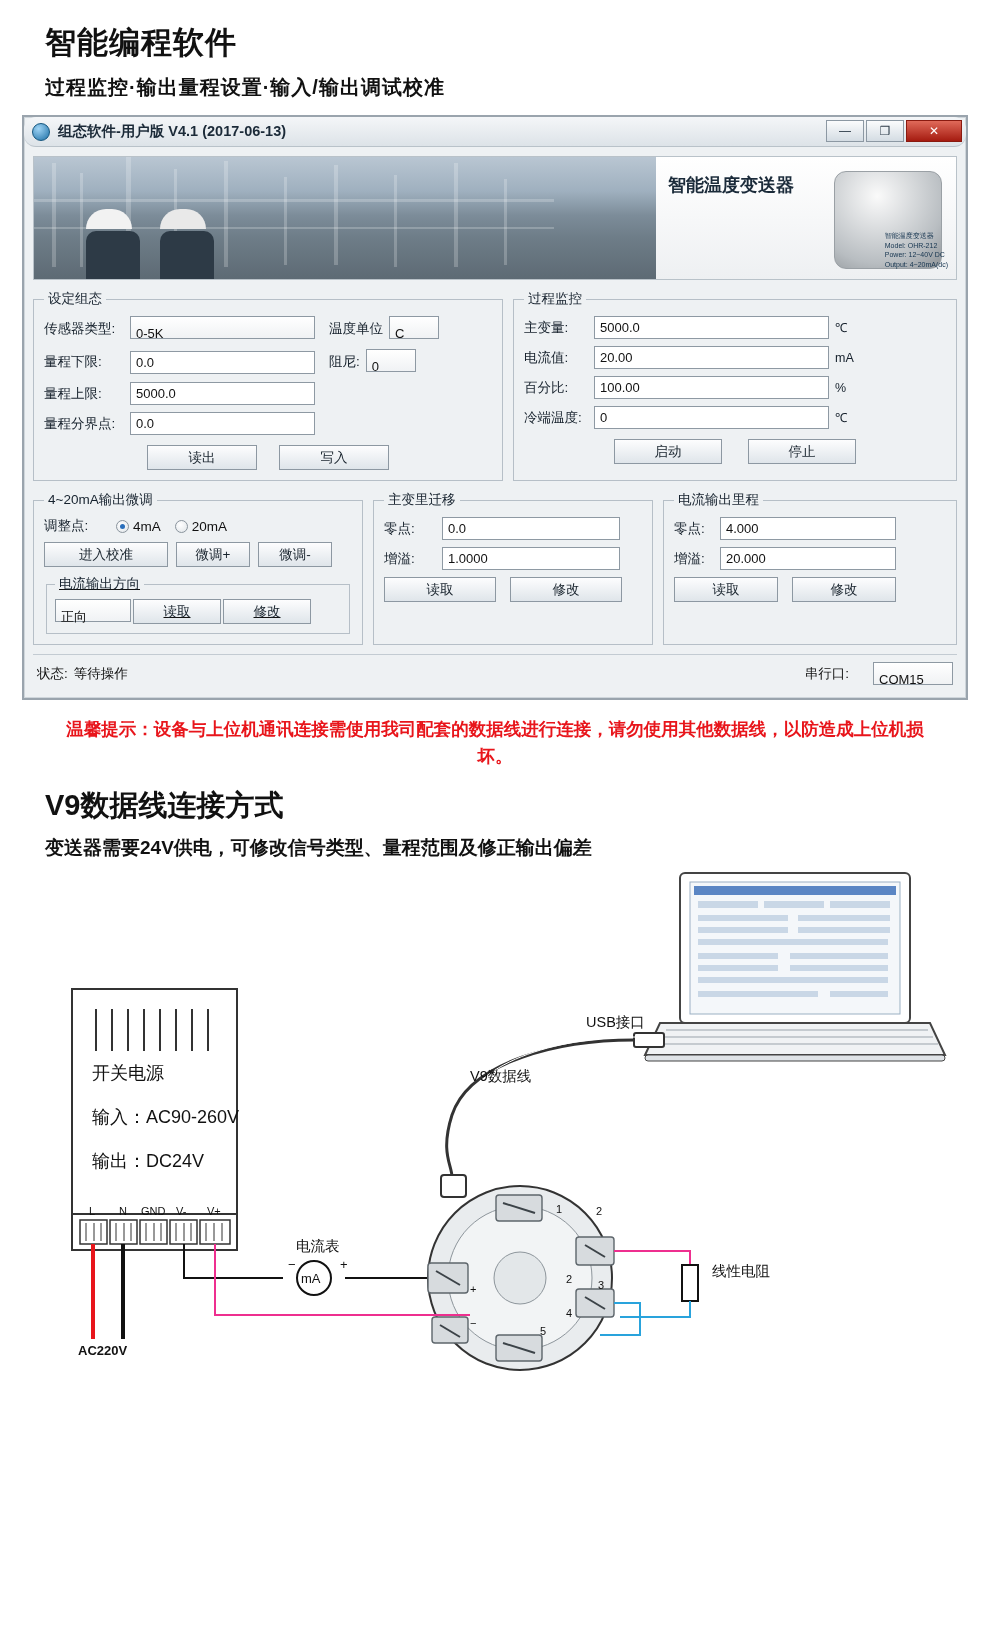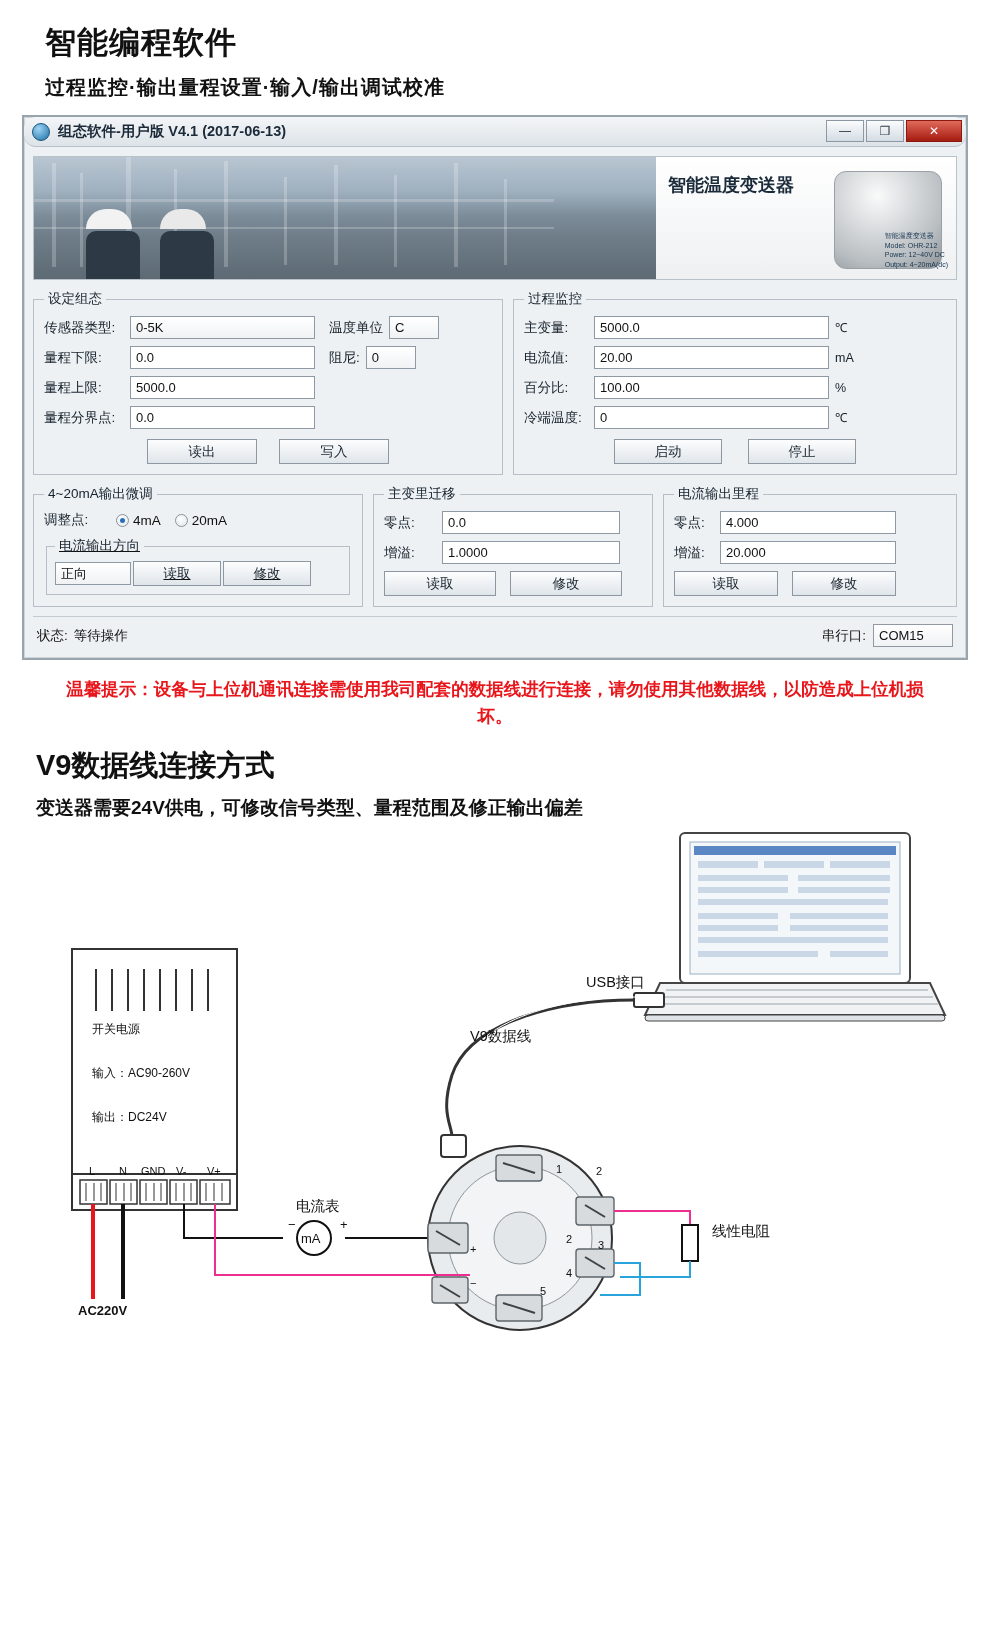--- a/index.html
+++ b/index.html
@@ -61,21 +61,21 @@
 
   
   .row { display:flex; gap:10px; margin-top:10px; }
   fieldset.gb { border:1px solid #b6bfc7; margin:0; padding:8px 10px 10px 10px; background:#eef1f3; }
   fieldset.gb legend { font-size:13.5px; padding:0 4px; color:#16222e; }
   .fld { display:flex; align-items:center; margin-bottom:7px; }
   .lbl { font-size:13.5px; color:#15202b; white-space:nowrap; }
   .inp { height:23px; border:1px solid #8e99a3; background:#fff; font-size:13px;
          padding:2px 5px; font-family:"Liberation Sans", sans-serif; color:#111; }
   .sel { height:23px; border:1px solid #8e99a3; background:linear-gradient(#fff,#f0f2f4);
-         font-size:13px; padding:2px 18px 2px 5px; position:relative; display:inline-flex;
+         font-size:13px; padding:14px 18px 2px 5px; position:relative; display:inline-flex;
          align-items:center; color:#111;}
   .selbox { position:relative; display:inline-block; }
   .btn { height:25px; border:1px solid #8d98a2; background:linear-gradient(#fdfdfe,#dfe5ea);
          font-size:13.5px; color:#17222c; display:inline-flex; align-items:center;
          justify-content:center; cursor:default; }
   .unit { font-size:12.5px; margin-left:6px; color:#15202b; width:22px; }
 
   
   .gb-left { width:470px; }
   .gb-right { flex:1; }
@@ -97,30 +97,30 @@
   .radio.on .dot:after{content:"";position:absolute;inset:3px;border-radius:50%;background:#2a6ebb;}
 
   .statusbar { display:flex; align-items:center; justify-content:space-between;
                border-top:1px solid #c3cbd2; margin-top:9px; padding:7px 4px 2px 4px; font-size:13.5px;}
 
   
   .warn { color:#e8151b; text-align:center; font-size:17.5px; line-height:1.55; margin-top:16px;
           padding:0 60px; font-weight:bold; }
 
   
-  .sec2 { padding-left:36px; margin-top:16px; }
+  .sec2 { padding-left:45px; margin-top:16px; }
   .sec2 .t { font-size:29px; font-weight:bold; }
   .sec2 .s { font-size:19px; font-weight:bold; margin-top:9px; }
 
   
   .diagram { position:relative; width:990px; height:530px; margin-top:4px; }
   .diagram svg { position:absolute; left:0; top:0; }
   .dg-label { position:absolute; font-size:14.5px; color:#111; }
 
-  .psu-txt { position:absolute; font-size:12px; color:#111; }
+  .psu-txt { position:absolute; font-size:18px; color:#111; }
 </style>
 </head>
 <body>
 
 <div class="page-head">
   <div class="h1">智能编程软件</div>
   <div class="h2">过程监控·输出量程设置·输入/输出调试校准</div>
 </div>
 
 <div class="win-wrap">
@@ -255,20 +255,25 @@
           <span class="lbl" style="width:72px">调整点:</span>
           <span class="radio on">
             <span class="dot"></span>
             <span>4mA</span>
           </span>
           <span class="radio">
             <span class="dot"></span>
             <span>20mA</span>
           </span>
         </div>
+        <div style="display:flex; gap:8px; margin-top:2px;">
+          <div class="btn" style="width:124px">进入校准</div>
+          <div class="btn" style="width:74px">微调+</div>
+          <div class="btn" style="width:74px">微调-</div>
+        </div>
         <fieldset class="subgb">
           <legend>电流输出方向</legend>
           <div style="display:flex; gap:2px; align-items:center;">
             <span class="selbox">
               <span class="sel" style="width:76px">正向</span>
               <span class="arw"></span>
             </span>
             <div class="btn" style="width:88px">读取</div>
             <div class="btn" style="width:88px">修改</div>
           </div>
@@ -306,21 +311,21 @@
           <div class="btn" style="width:104px">修改</div>
         </div>
       </fieldset>
     </div>
 
     <div class="statusbar">
       <div style="display:flex; gap:6px;">
         <span>状态:</span>
         <span>等待操作</span>
       </div>
-      <div style="display:flex; gap:7px; align-items:center;">
+      <div style="display:flex; gap:24px; align-items:center;">
         <span>串行口:</span>
         <span class="selbox">
           <span class="sel" style="width:80px">COM15</span>
           <span class="arw"></span>
         </span>
       </div>
     </div>
 
   </div>
 </div>

